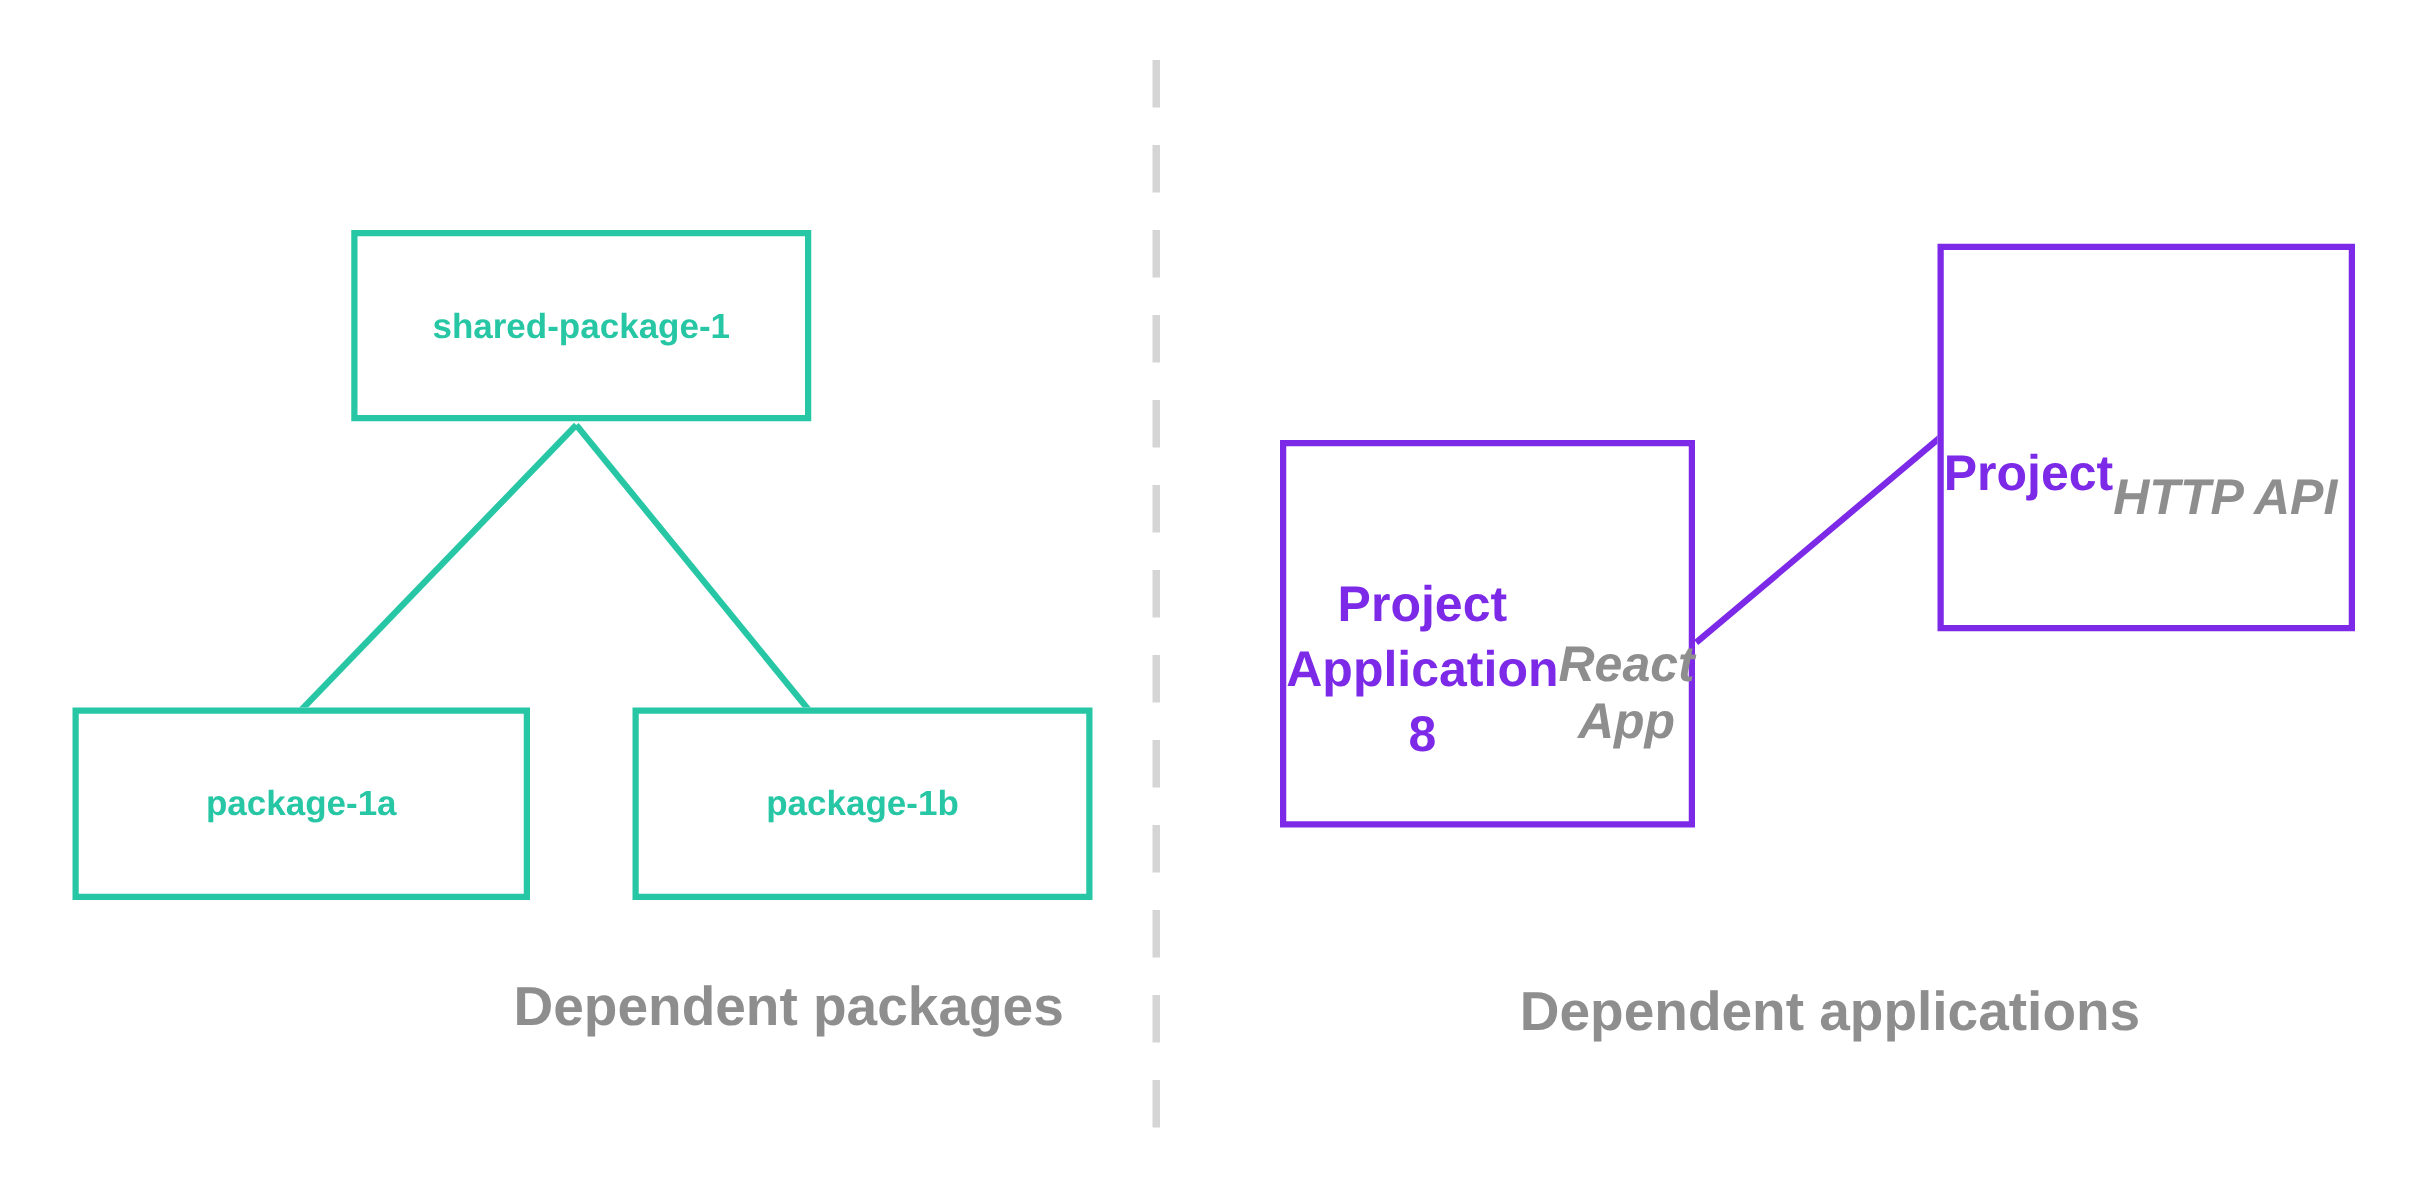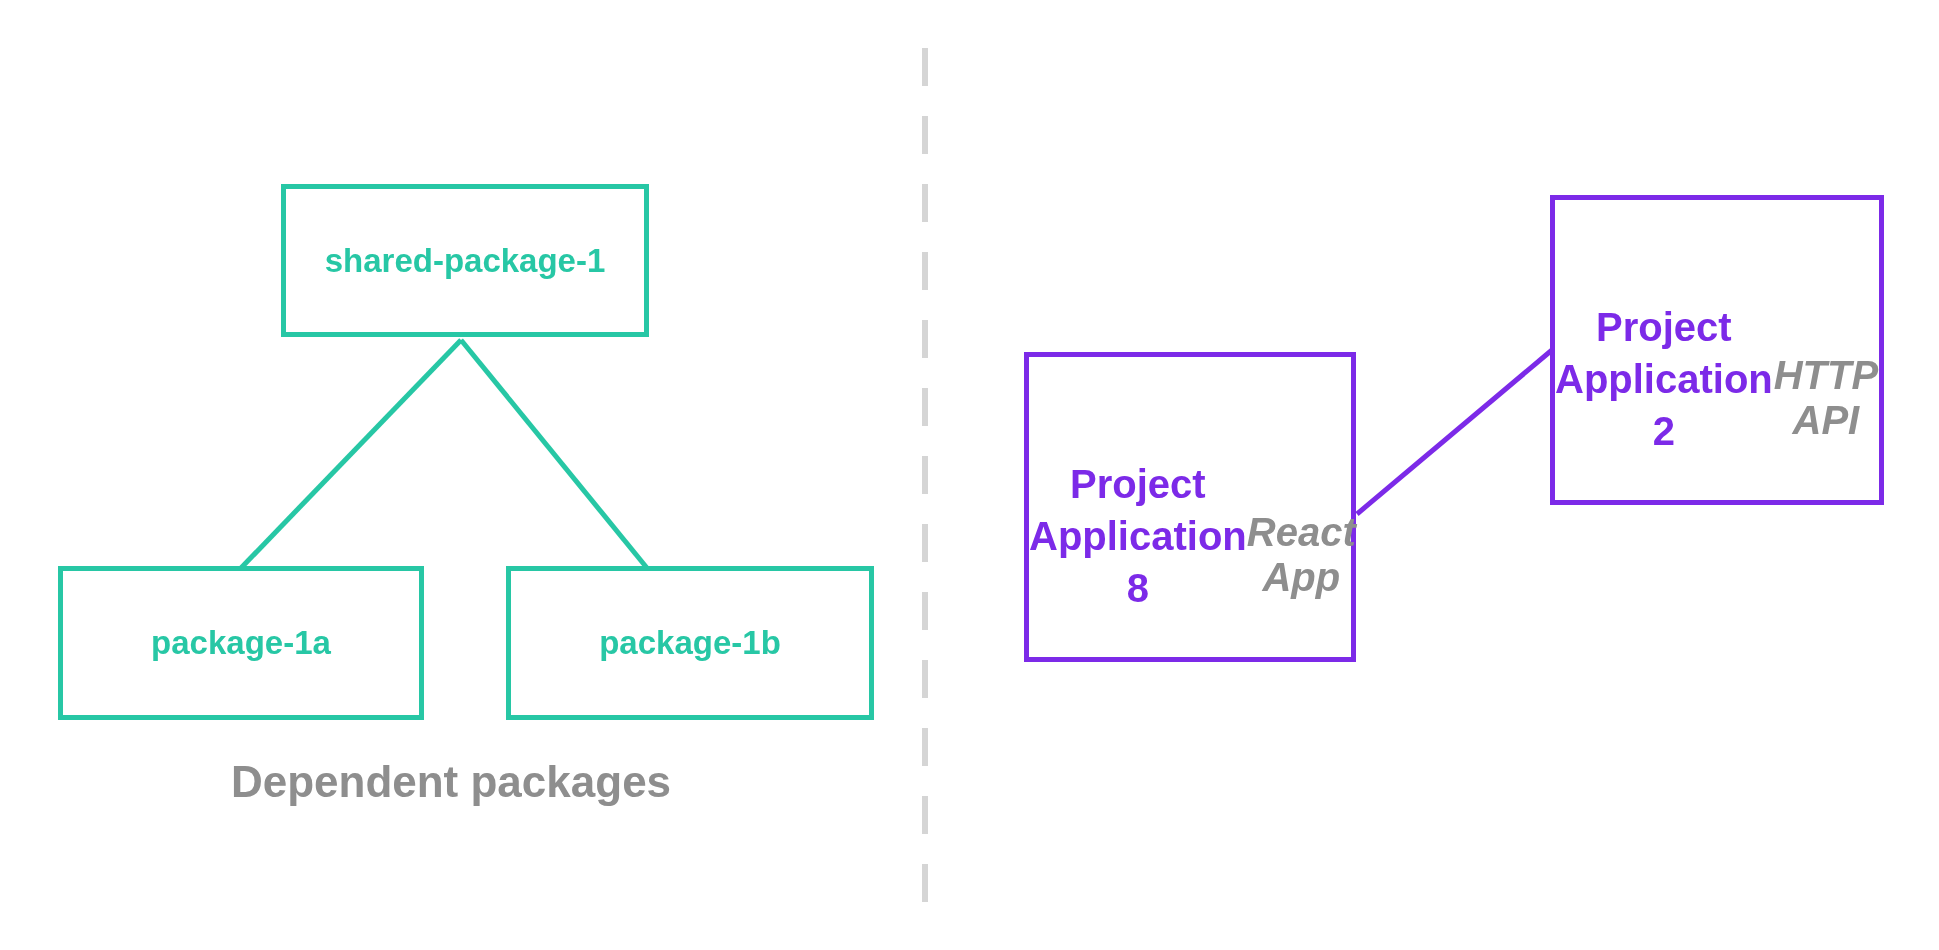--- a/index.html
+++ b/index.html
@@ -44,21 +44,21 @@
     z-index: 1;
     display: flex;
     align-items: center;
     justify-content: center;
     text-align: center;
   }
   .node.teal {
     border: 5px solid var(--teal);
     color: var(--teal);
     font-weight: 700;
-    font-size: 33px;
+    font-size: 28px;
   }
   .node.purple {
     border: 5px solid var(--purple);
     flex-direction: row;
     justify-content: flex-start;
     padding-top: 58px;
   }
   .node.purple .title {
     color: var(--purple);
     font-weight: 700;
@@ -80,21 +80,21 @@
   #node-app2     { left: 1550px; top: 195px; width: 334px; height: 310px; }
   .caption {
     position: absolute;
     z-index: 1;
     color: var(--gray-text);
     font-weight: 700;
     font-size: 44px;
     line-height: 44px;
     text-align: center;
   }
-  #caption-left  { left: 51px;   top: 760px; width: 800px; }
+  #caption-left  { left: 51px;   top: 784px; width: 800px; text-align: right; }
   #caption-right { left: 1064px; top: 788px; width: 800px; }
 </style>
 </head>
 <body>
 
 <div class="canvas">
 
   <svg class="connector-layer" viewBox="0 0 1939 950" xmlns="http://www.w3.org/2000/svg">
     <line class="divider-line" x1="925" y1="48" x2="925" y2="902"></line>
     <line class="edge-teal" x1="461" y1="340" x2="241" y2="568"></line>
@@ -120,19 +120,19 @@
     <div class="title">
       <div>Project</div>
       <div>Application 8</div>
     </div>
     <div class="subtitle">React App</div>
   </div>
 
   <div class="node purple" id="node-app2">
     <div class="title">
       <div>Project</div>
-      <div>Application 2</div>
     </div>
     <div class="subtitle">HTTP API</div>
   </div>
 
+  <div class="caption" id="caption-right">Dependent applications</div>
 
 </div>
 
 </body></html>

